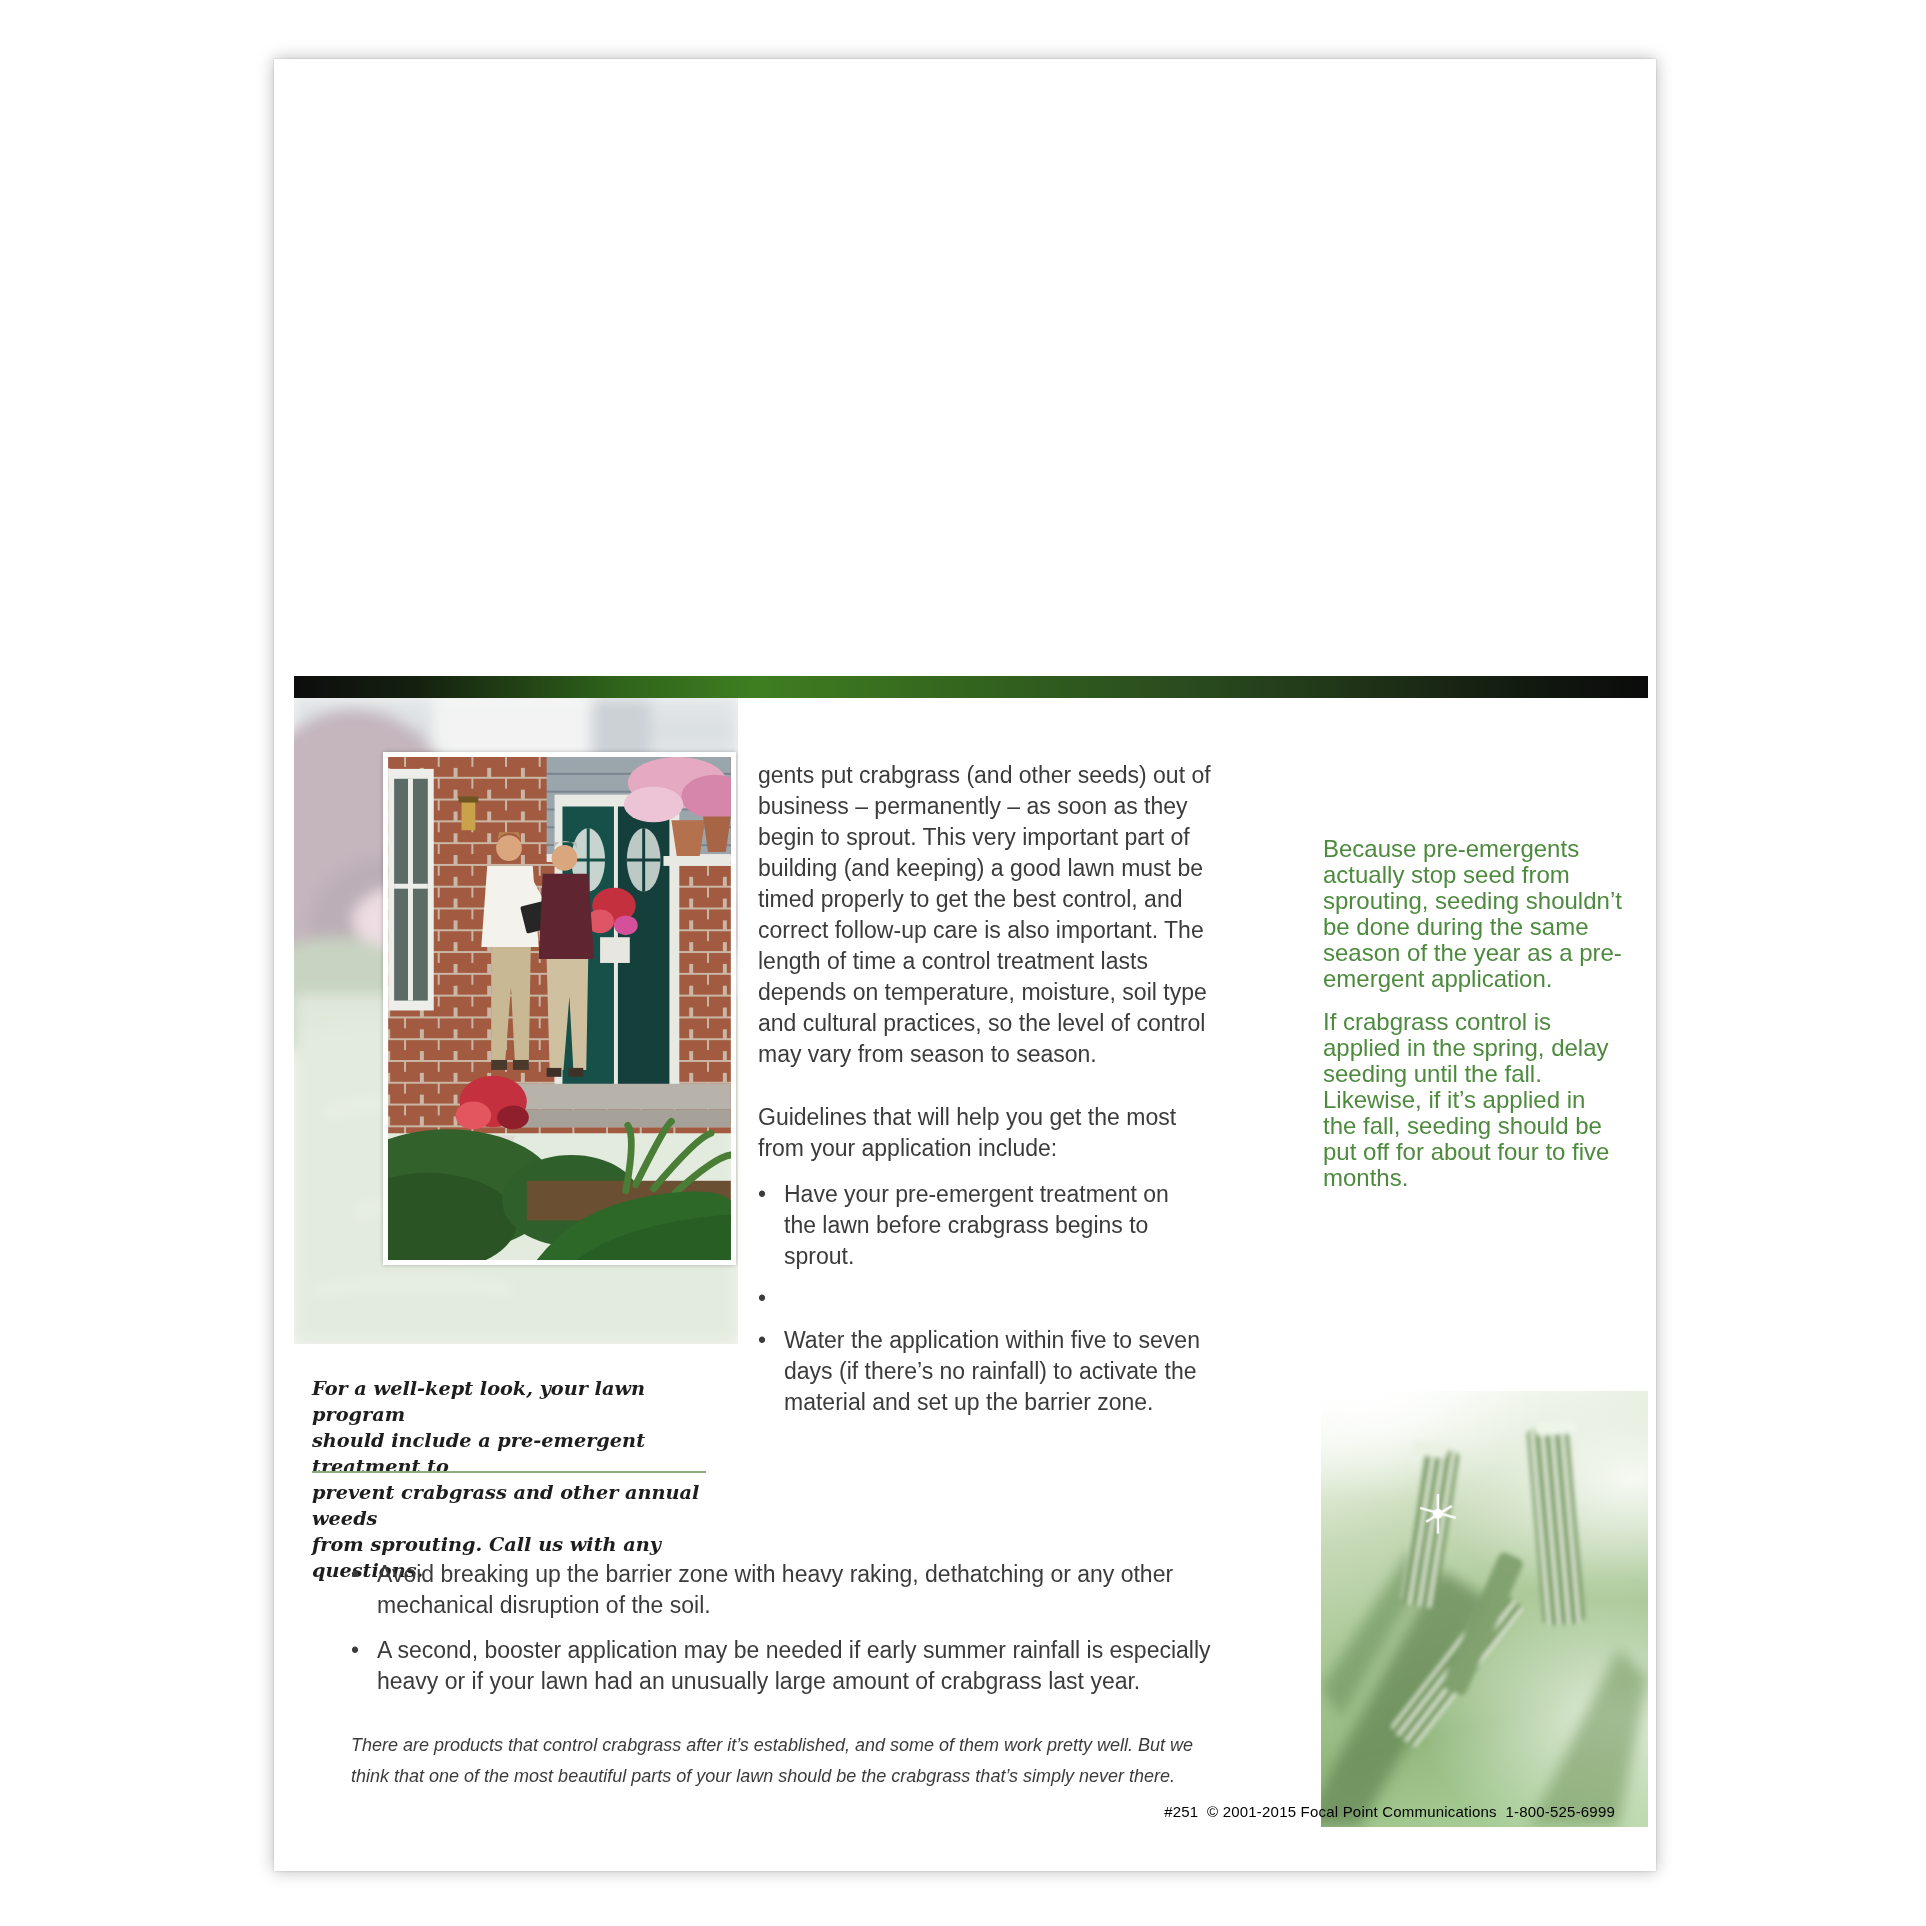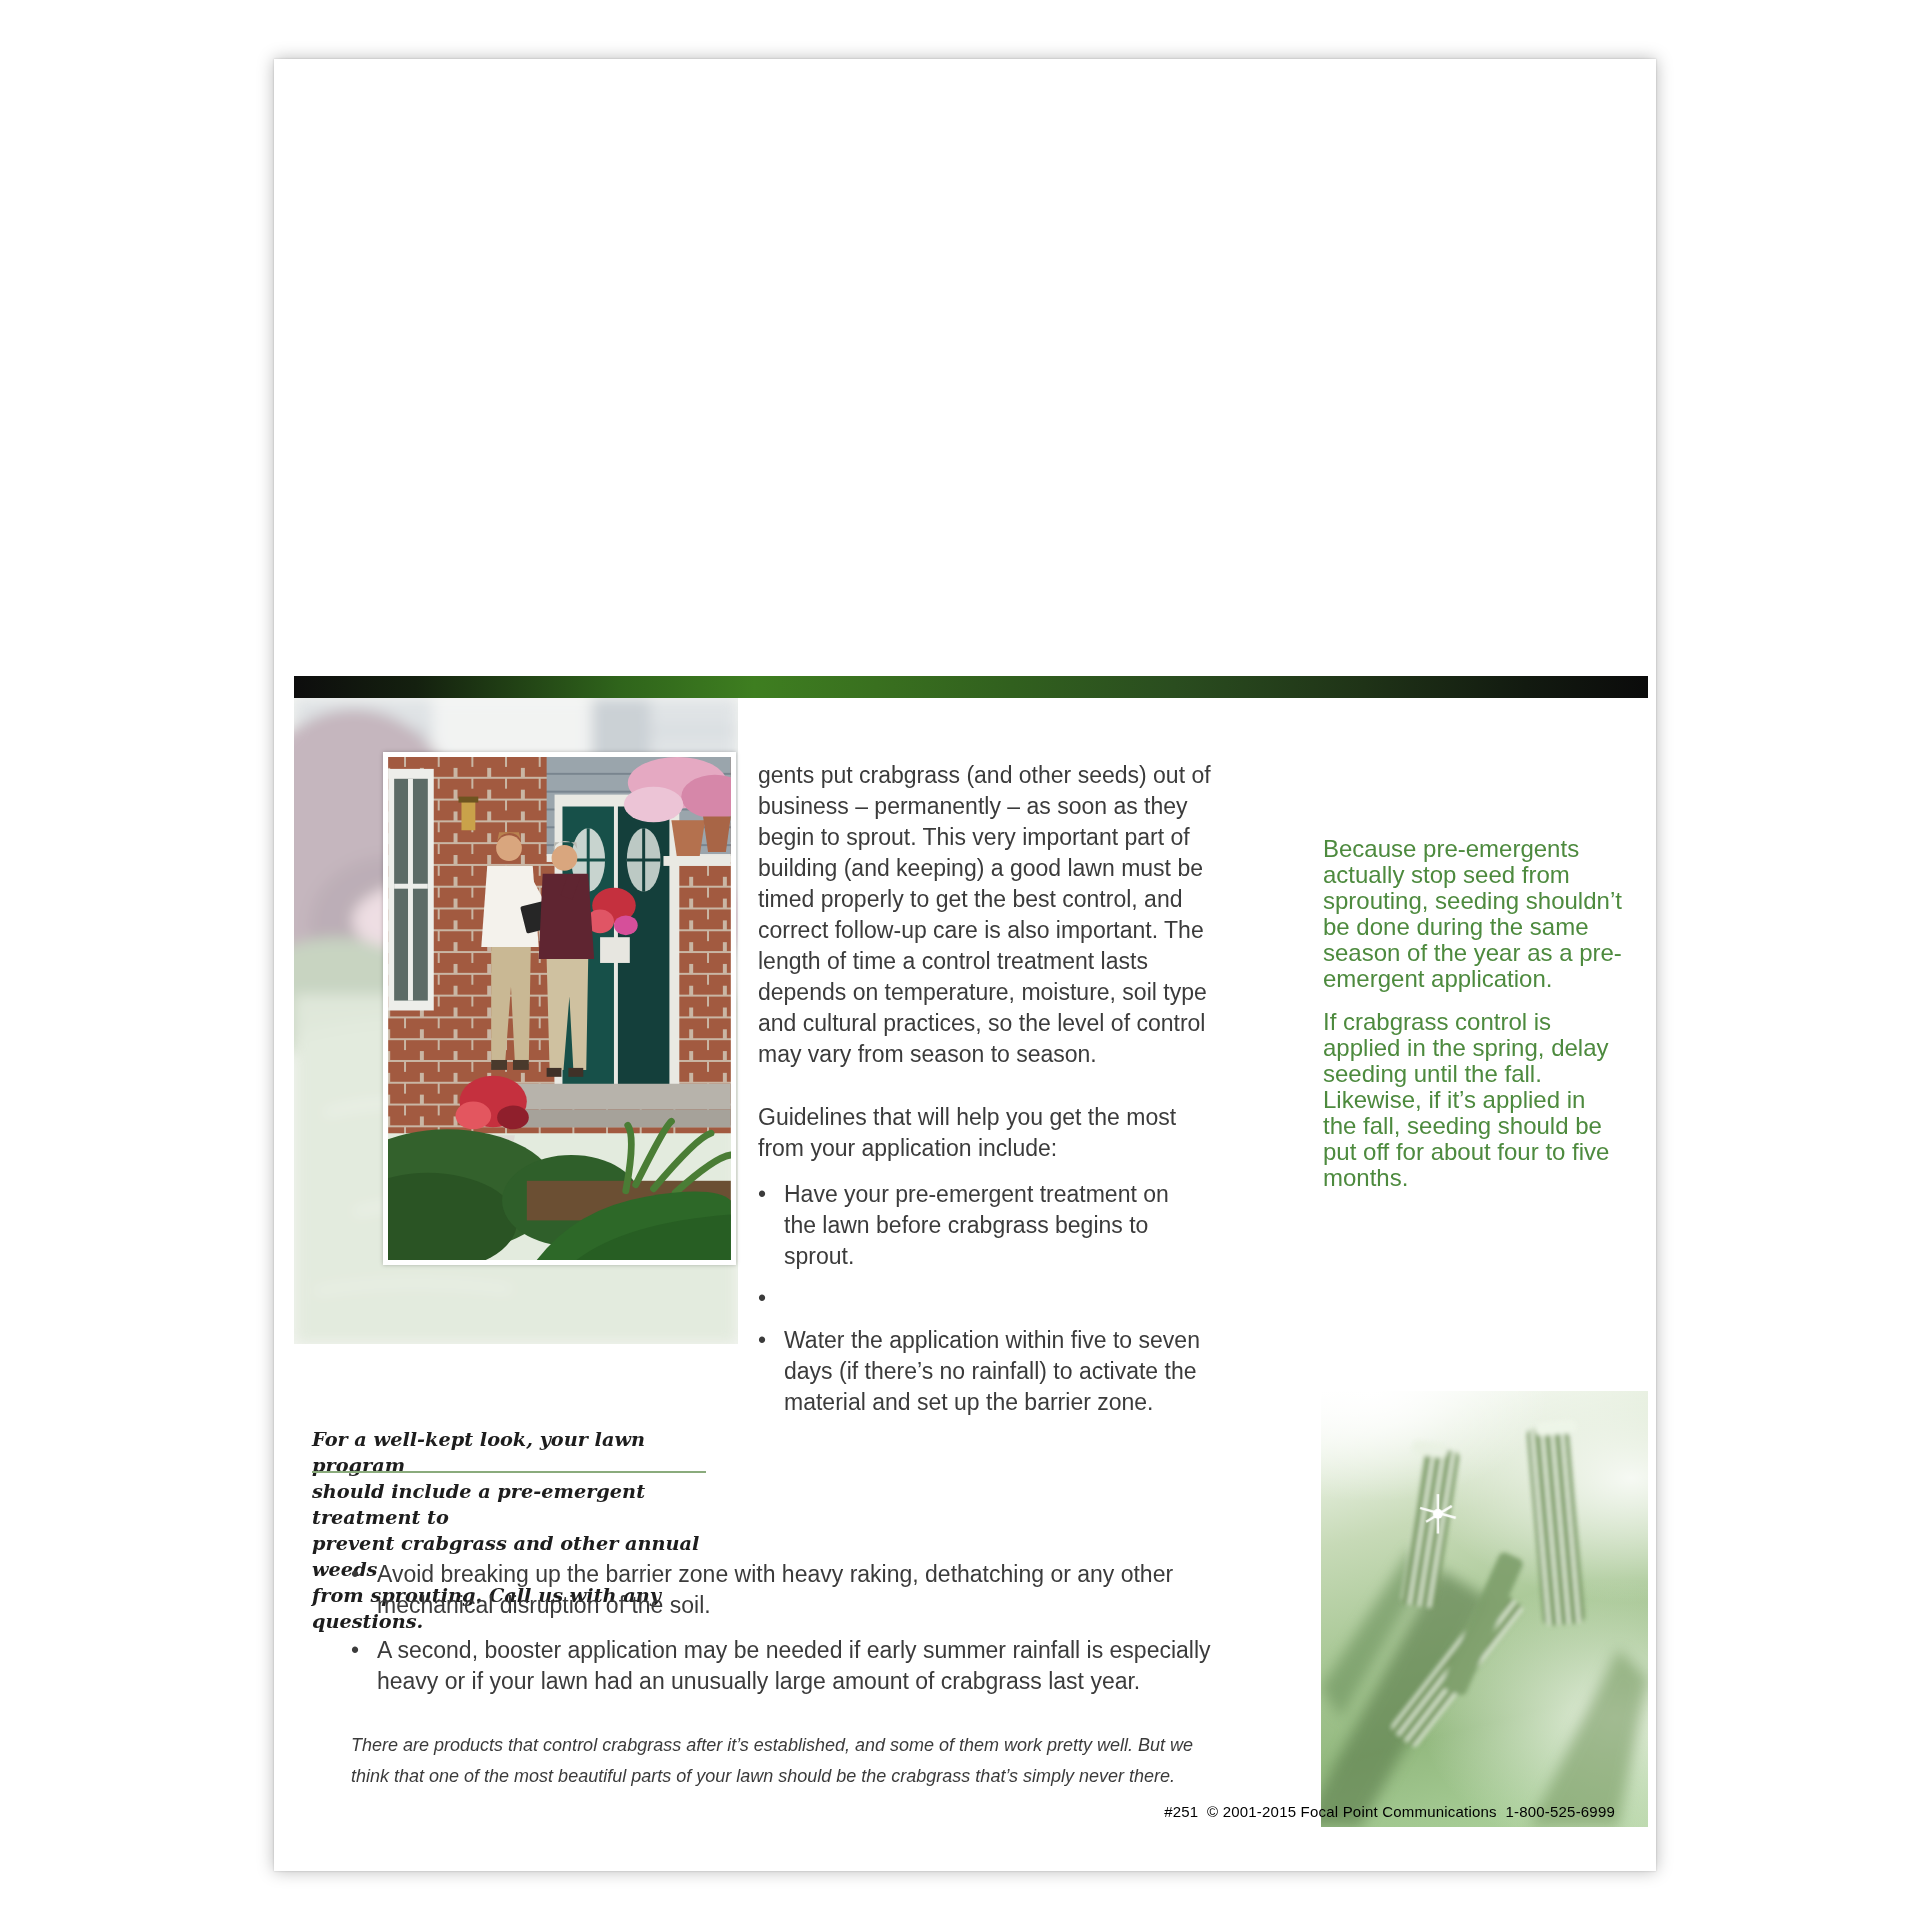--- a/index.html
+++ b/index.html
@@ -9,21 +9,21 @@
         box-shadow:0 0 16px rgba(0,0,0,.28), 0 0 2px rgba(0,0,0,.18);}
   .gradient-bar{position:absolute;left:20px;top:617px;width:1354px;height:22px;
         background:linear-gradient(90deg,#0d0d0d 0%,#14200f 9%,#2f641b 24%,#3e7e20 34%,
                    #39701f 43%,#31601e 53%,#2a4d1f 65%,#1f3317 79%,#121a10 91%,#0b0b0b 100%);}
   
   .photo-left{position:absolute;left:20px;top:639px;width:444px;height:646px;background:#f2f5f0;overflow:hidden;}
   .photo-left svg{display:block;}
   .photo-inset{position:absolute;left:109px;top:693px;width:343px;height:503px;border:5px solid #ffffff;
         box-shadow:0 0 4px rgba(0,0,0,.25);}
   .photo-inset svg{display:block;}
-  .caption{position:absolute;left:38px;top:1368px;width:414px;
+  .caption{position:absolute;left:38px;top:1317px;width:414px;
         font-family:"DejaVu Serif", serif;font-style:italic;font-weight:700;
         font-size:19.3px;line-height:26px;color:#1d1d1d;}
   .caption-rule{position:absolute;left:38px;top:1412px;width:394px;height:2px;background:#8aab7c;}
   
   .col-mid{position:absolute;left:484px;top:693px;width:463px;color:#3b3b3b;
         font-size:23px;line-height:31px;margin-top:8px;}
   .col-mid p{margin:0 0 32px 0;}
   .col-mid p.guidelines{margin:0 0 15px 0;}
   .bullet-list{margin:0;}
   .bullet-item{display:flex;margin:0 0 11px 0;}

